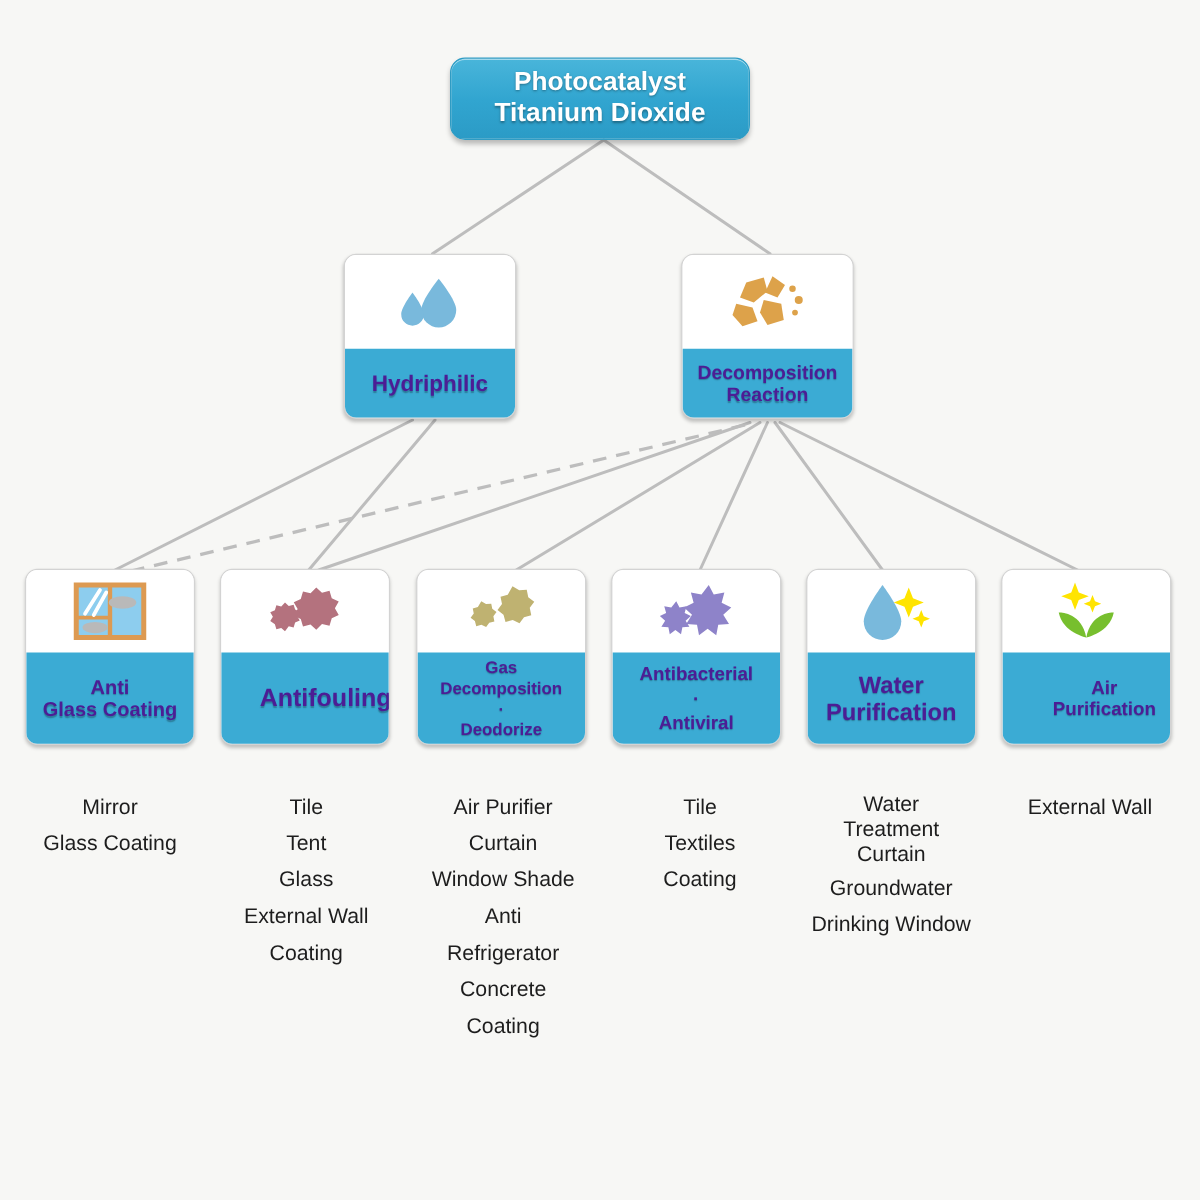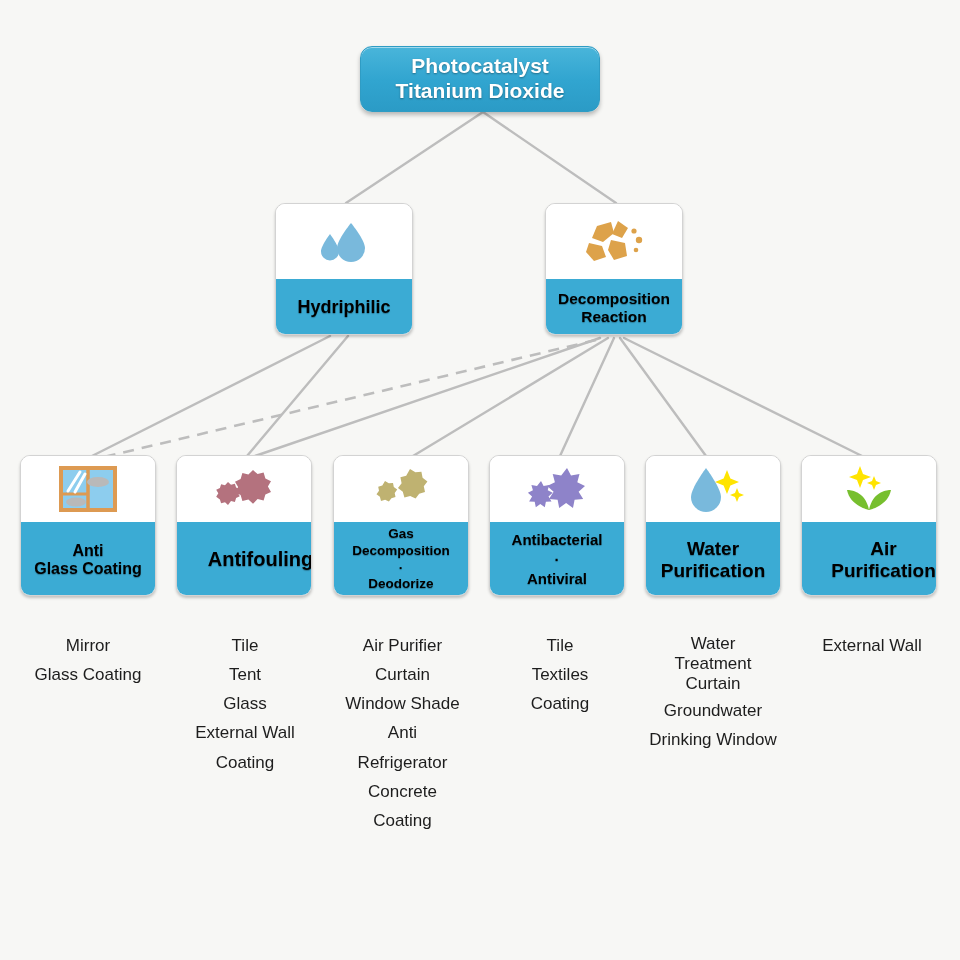--- a/index.html
+++ b/index.html
@@ -25,21 +25,21 @@
     box-shadow:0 2px 3px rgba(0,0,0,.22);
     overflow:hidden;
   }
   .node .icon{
     height:62px;
     display:flex;align-items:center;justify-content:center;
     background:#ffffff;
   }
   .node .caption{
     background:#3babd4;
-    color:#000000;
+    color:#4c1d95;
     font-weight:bold;
     text-align:center;
     display:flex;align-items:center;justify-content:center;
     line-height:1.12;
     text-shadow:0 1px 1px rgba(0,0,0,.28);
     padding:2px 3px;
     box-sizing:border-box;
   }
 
   
@@ -73,21 +73,21 @@
   #leaf-antifouling{left:176px;}
   #leaf-gas{left:333px;}
   #leaf-antibacterial{left:489px;}
   #leaf-water{left:645px;}
   #leaf-air{left:801px;}
   #leaf-anti-glass .caption{font-size:16px;}
   #leaf-antifouling .caption{font-size:20px;padding-left:36px;}
   #leaf-gas .caption{font-size:13.5px;line-height:1.25;}
   #leaf-antibacterial .caption{font-size:15px;line-height:1.3;}
   #leaf-water .caption{font-size:19px;}
-  #leaf-air .caption{font-size:19px;padding-left:32px;}
+  #leaf-air .caption{font-size:15px;padding-left:32px;}
 
   
   .appcol{
     position:absolute;
     text-align:center;
     color:#1d1d1d;
     font-size:17px;
     line-height:1.42;
     top:634px;
   }

